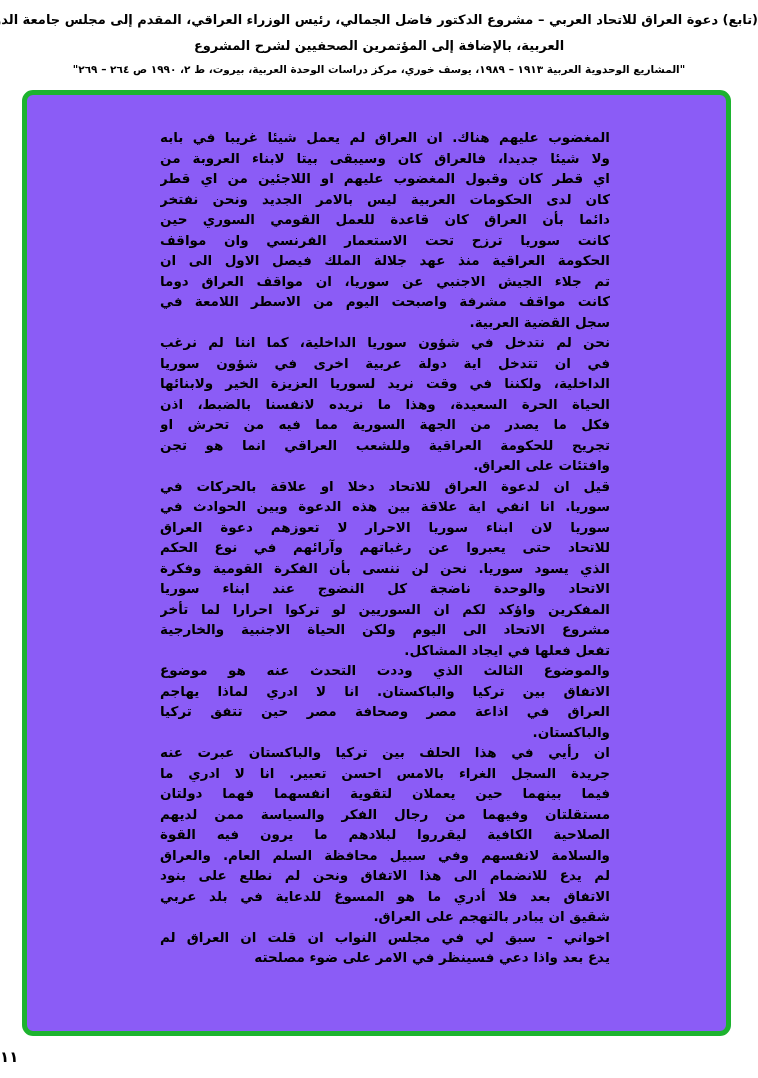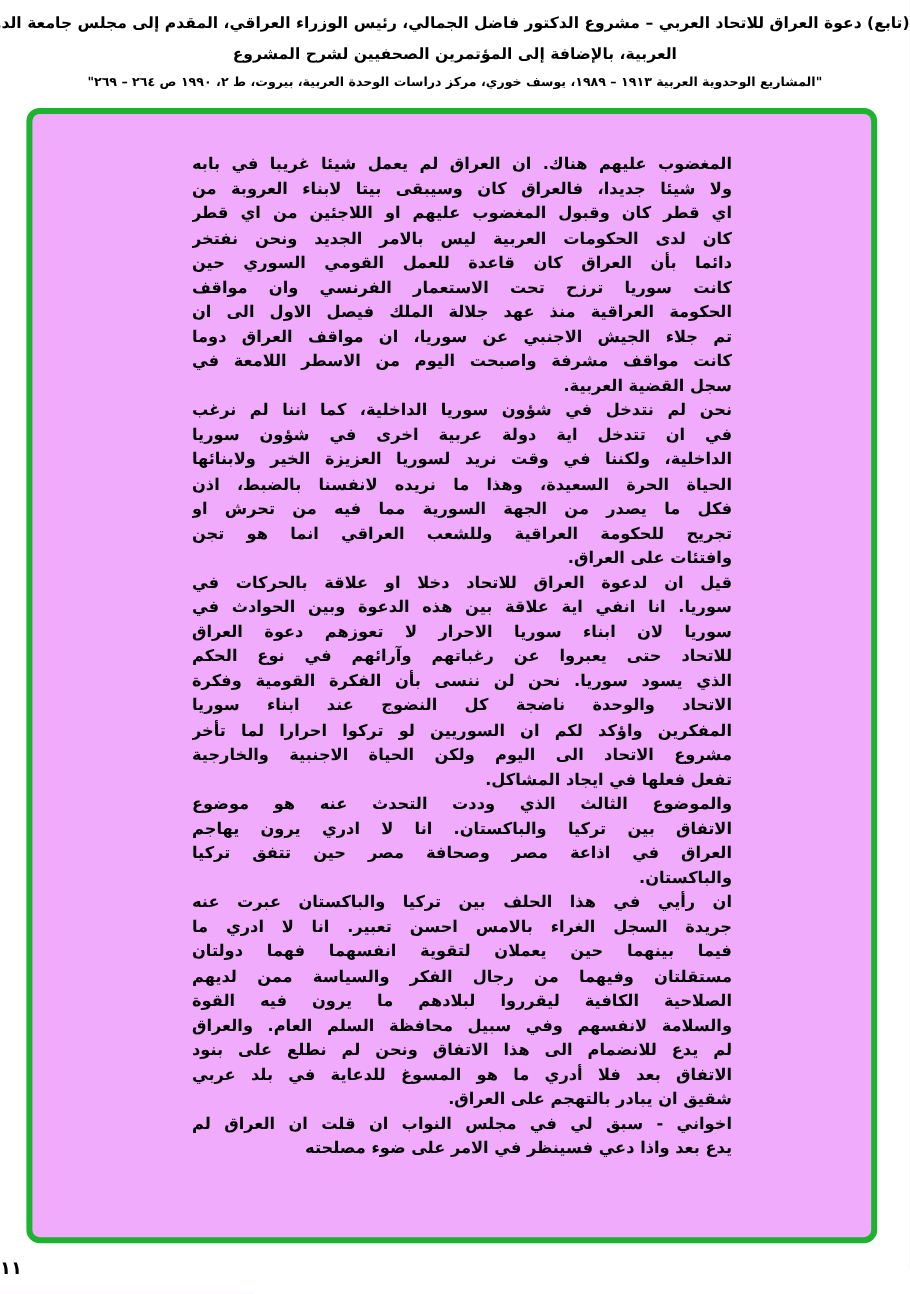--- a/index.html
+++ b/index.html
@@ -45,21 +45,21 @@
   
   .frame {
     position: absolute;
     left: 22px;
     top: 90px;
     width: 709px;
     height: 946px;
     border: 5px solid #1db32f;
     border-radius: 11px;
     box-sizing: border-box;
-    background: #f0abfc;
+    background: #8b5cf6;
   }
   
   .body-text {
     position: absolute;
     top: 32px;      
     right: 116px;   
     width: 450px;
     direction: rtl;
     font-weight: bold;
   }
@@ -127,21 +127,21 @@
           <div class="line">سوريا لان ابناء سوريا الاحرار لا تعوزهم دعوة العراق</div>
           <div class="line">للاتحاد حتى يعبروا عن رغباتهم وآرائهم في نوع الحكم</div>
           <div class="line">الذي يسود سوريا. نحن لن ننسى بأن الفكرة القومية وفكرة</div>
           <div class="line">الاتحاد والوحدة ناضجة كل النضوج عند ابناء سوريا</div>
           <div class="line">المفكرين واؤكد لكم ان السوريين لو تركوا احرارا لما تأخر</div>
           <div class="line">مشروع الاتحاد الى اليوم ولكن الحياة الاجنبية والخارجية</div>
           <div class="line last">تفعل فعلها في ايجاد المشاكل.</div>
         </div>
         <div class="para">
           <div class="line">والموضوع الثالث الذي وددت التحدث عنه هو موضوع</div>
-          <div class="line">الاتفاق بين تركيا والباكستان. انا لا ادري يرون يهاجم</div>
+          <div class="line">الاتفاق بين تركيا والباكستان. انا لا ادري لماذا يهاجم</div>
           <div class="line">العراق في اذاعة مصر وصحافة مصر حين تتفق تركيا</div>
           <div class="line last">والباكستان.</div>
         </div>
         <div class="para">
           <div class="line">ان رأيي في هذا الحلف بين تركيا والباكستان عبرت عنه</div>
           <div class="line">جريدة السجل الغراء بالامس احسن تعبير. انا لا ادري ما</div>
           <div class="line">فيما بينهما حين يعملان لتقوية انفسهما فهما دولتان</div>
           <div class="line">مستقلتان وفيهما من رجال الفكر والسياسة ممن لديهم</div>
           <div class="line">الصلاحية الكافية ليقرروا لبلادهم ما يرون فيه القوة</div>
           <div class="line">والسلامة لانفسهم وفي سبيل محافظة السلم العام. والعراق</div>

